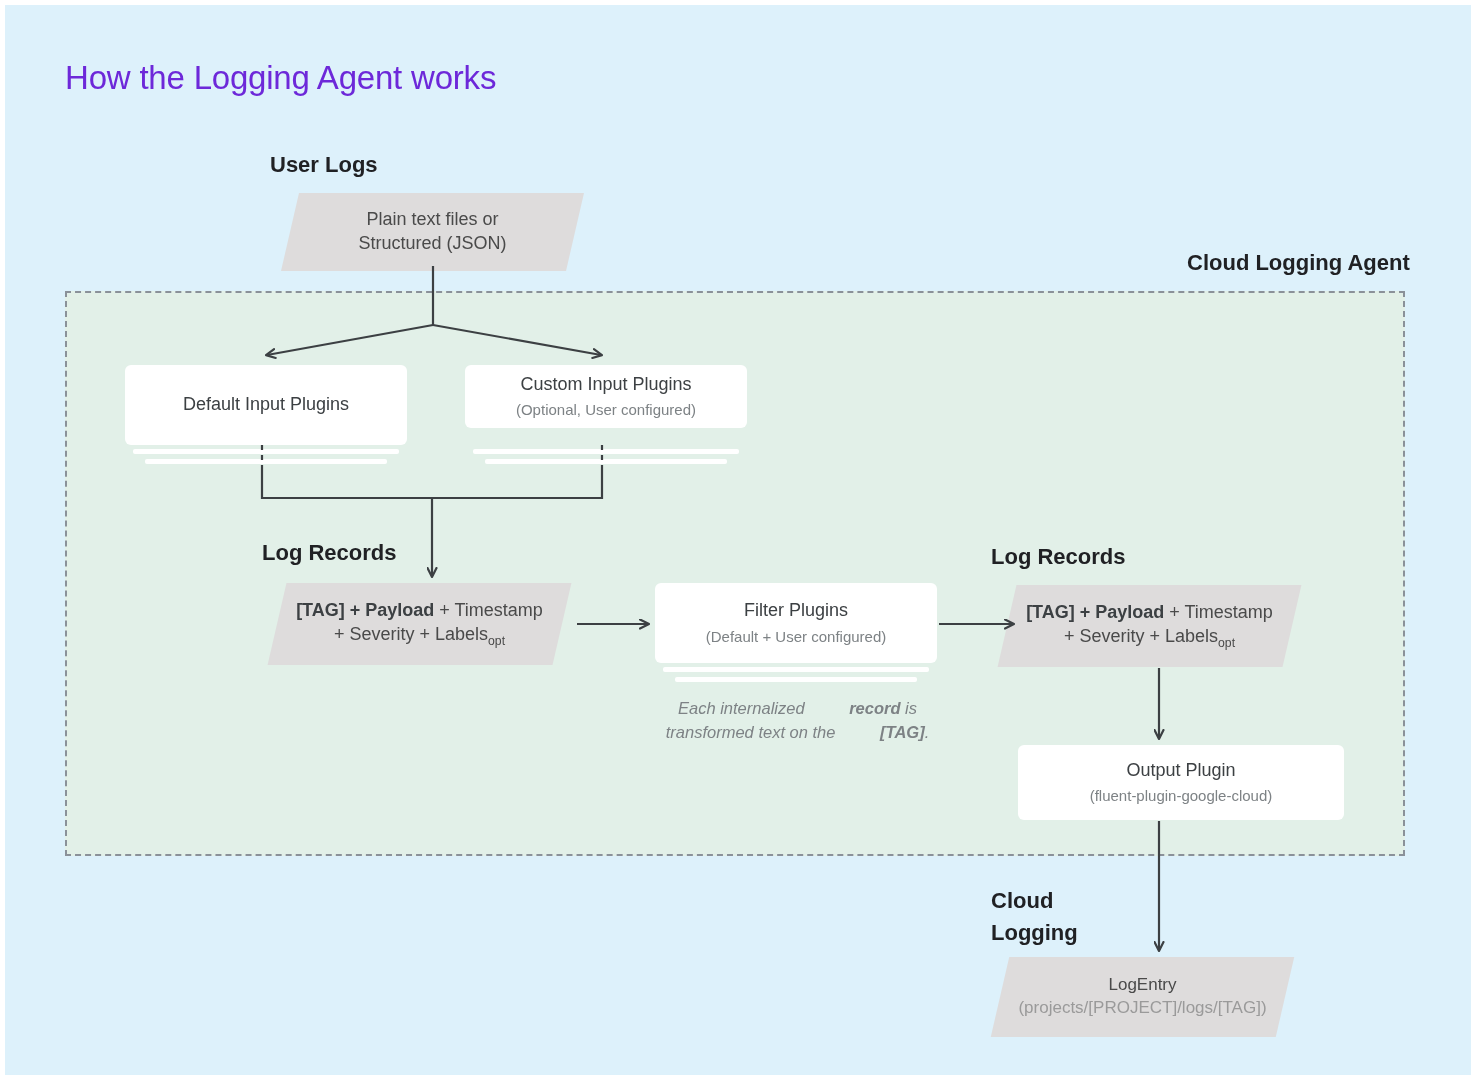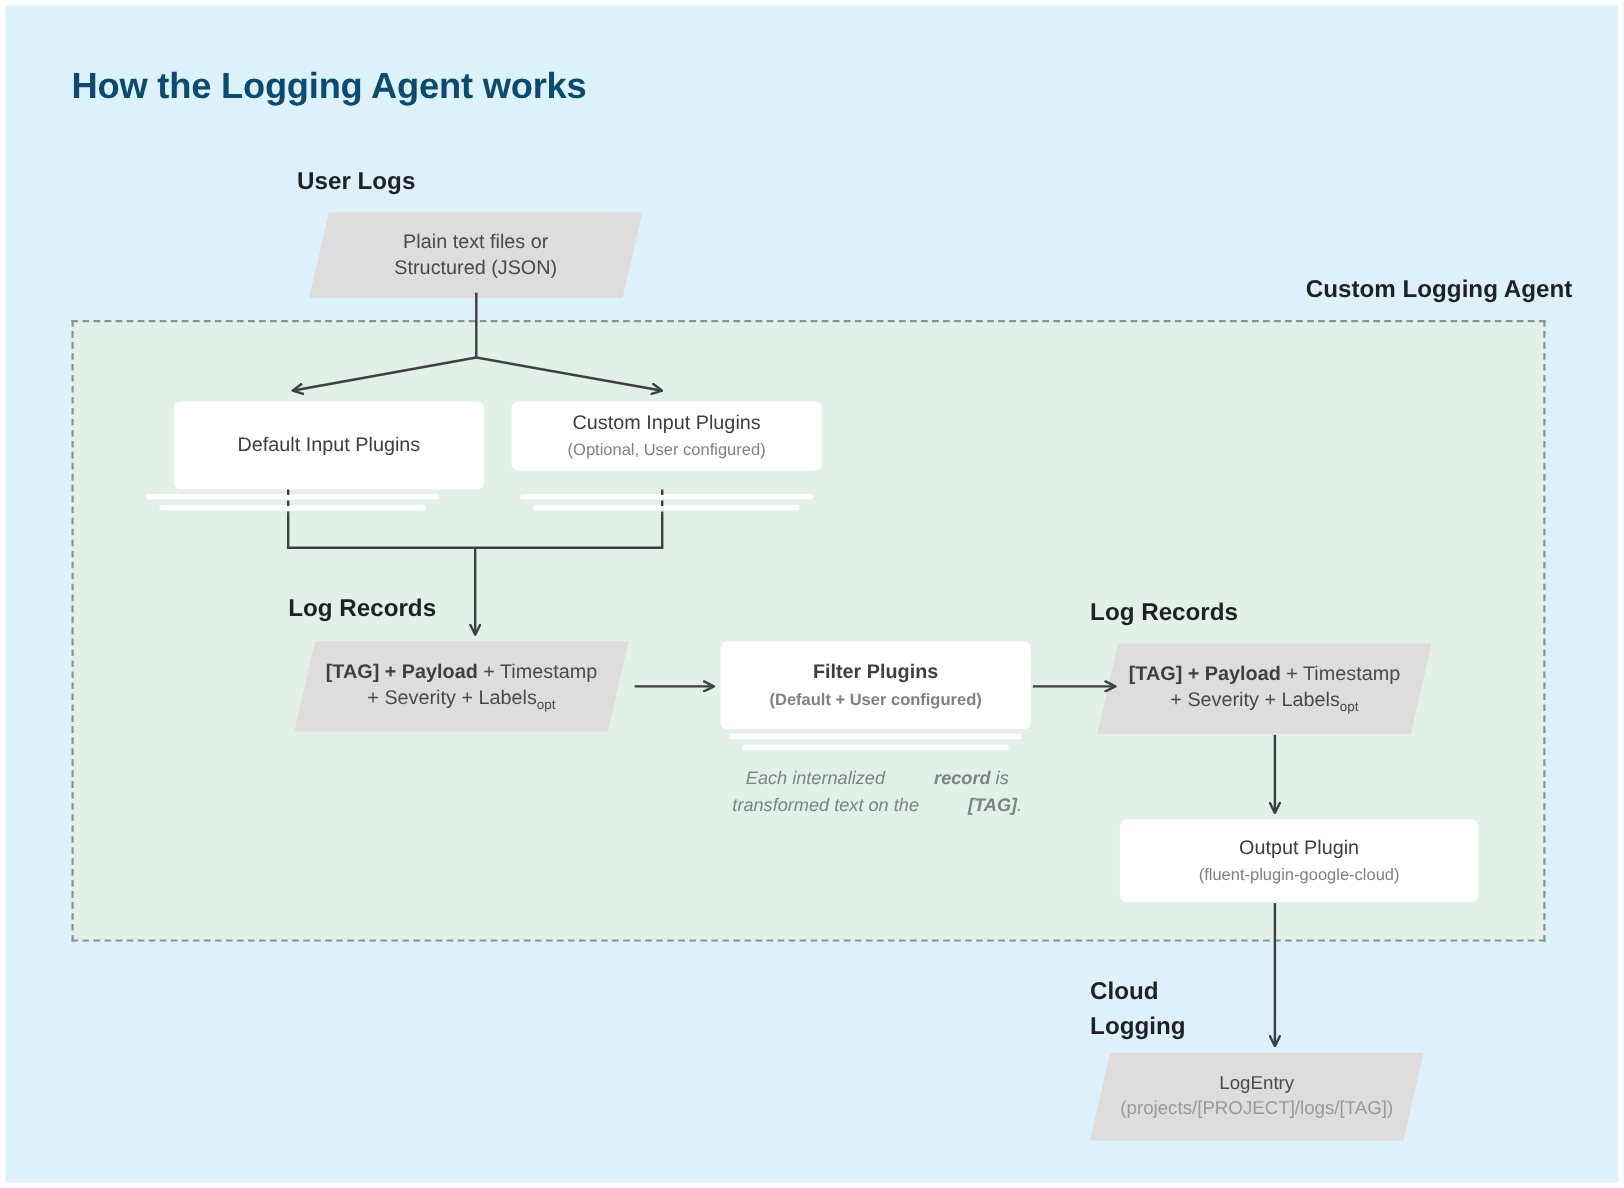--- a/index.html
+++ b/index.html
@@ -13,21 +13,21 @@
     position:absolute;
     left:5px;top:5px;
     width:1466px;height:1070px;
     background:#ddf1fb;
     overflow:hidden;
   }
 
   
   #page-title{
     position:absolute;left:60px;top:54px;
-    font-size:33px;font-weight:700;color:#0c4a6e;
+    font-size:33px;font-weight:400;color:#6d28d9;
     letter-spacing:-0.2px;
     white-space:nowrap;
   }
 
   
   .section-label{
     position:absolute;
     font-size:22px;font-weight:700;color:#202124;
     white-space:nowrap;line-height:1.45;
   }
@@ -90,30 +90,30 @@
   .card .c-title{font-size:18px;color:#3c4043;line-height:1.3;}
   .card .c-sub{font-size:15px;color:#7d8285;line-height:1.4;margin-top:3px;text-align:center;}
   
   .stack1,.stack2{
     position:absolute;background:#ffffff;height:5px;border-radius:2px;z-index:2;
   }
   .stack1{left:8px;right:8px;}
   .stack2{left:20px;right:20px;}
 
   #box-default{left:120px;top:360px;width:282px;height:80px;}
-  #box-default .card{width:282px;height:80px;margin-left:33px;}
+  #box-default .card{width:282px;height:80px;}
   #box-default .stack1{top:84px;}
   #box-default .stack2{top:94px;}
 
   #box-custom{left:460px;top:360px;width:282px;height:80px;}
   #box-custom .card{width:282px;height:63px;}
   #box-custom .stack1{top:84px;}
   #box-custom .stack2{top:94px;}
 
-  #box-filter{left:650px;top:578px;width:282px;height:96px;font-weight:bold;}
+  #box-filter{left:650px;top:578px;width:282px;height:96px;}
   #box-filter .card{width:282px;height:80px;}
   #box-filter .stack1{top:84px;}
   #box-filter .stack2{top:94px;}
 
   #box-output{left:1013px;top:740px;width:282px;height:75px;}
   #box-output .card{width:326px;height:75px;}
 
   
   #filter-caption{
     position:absolute;left:635px;top:692px;width:315px;
@@ -128,21 +128,21 @@
 </style>
 </head>
 <body>
 
 <div id="canvas">
 
   <div id="page-title">How the Logging Agent works</div>
 
   <div class="section-label" id="label-user-logs">User Logs</div>
 
-  <div class="section-label" id="label-agent">Custom Logging Agent</div>
+  <div class="section-label" id="label-agent">Cloud Logging Agent</div>
 
   <div id="agent-region"></div>
 
   <div class="parallelogram" id="para-user-logs">
     <div class="ptext">
       <span>Plain text files or</span>
       <span>Structured (JSON)</span>
     </div>
   </div>
 

